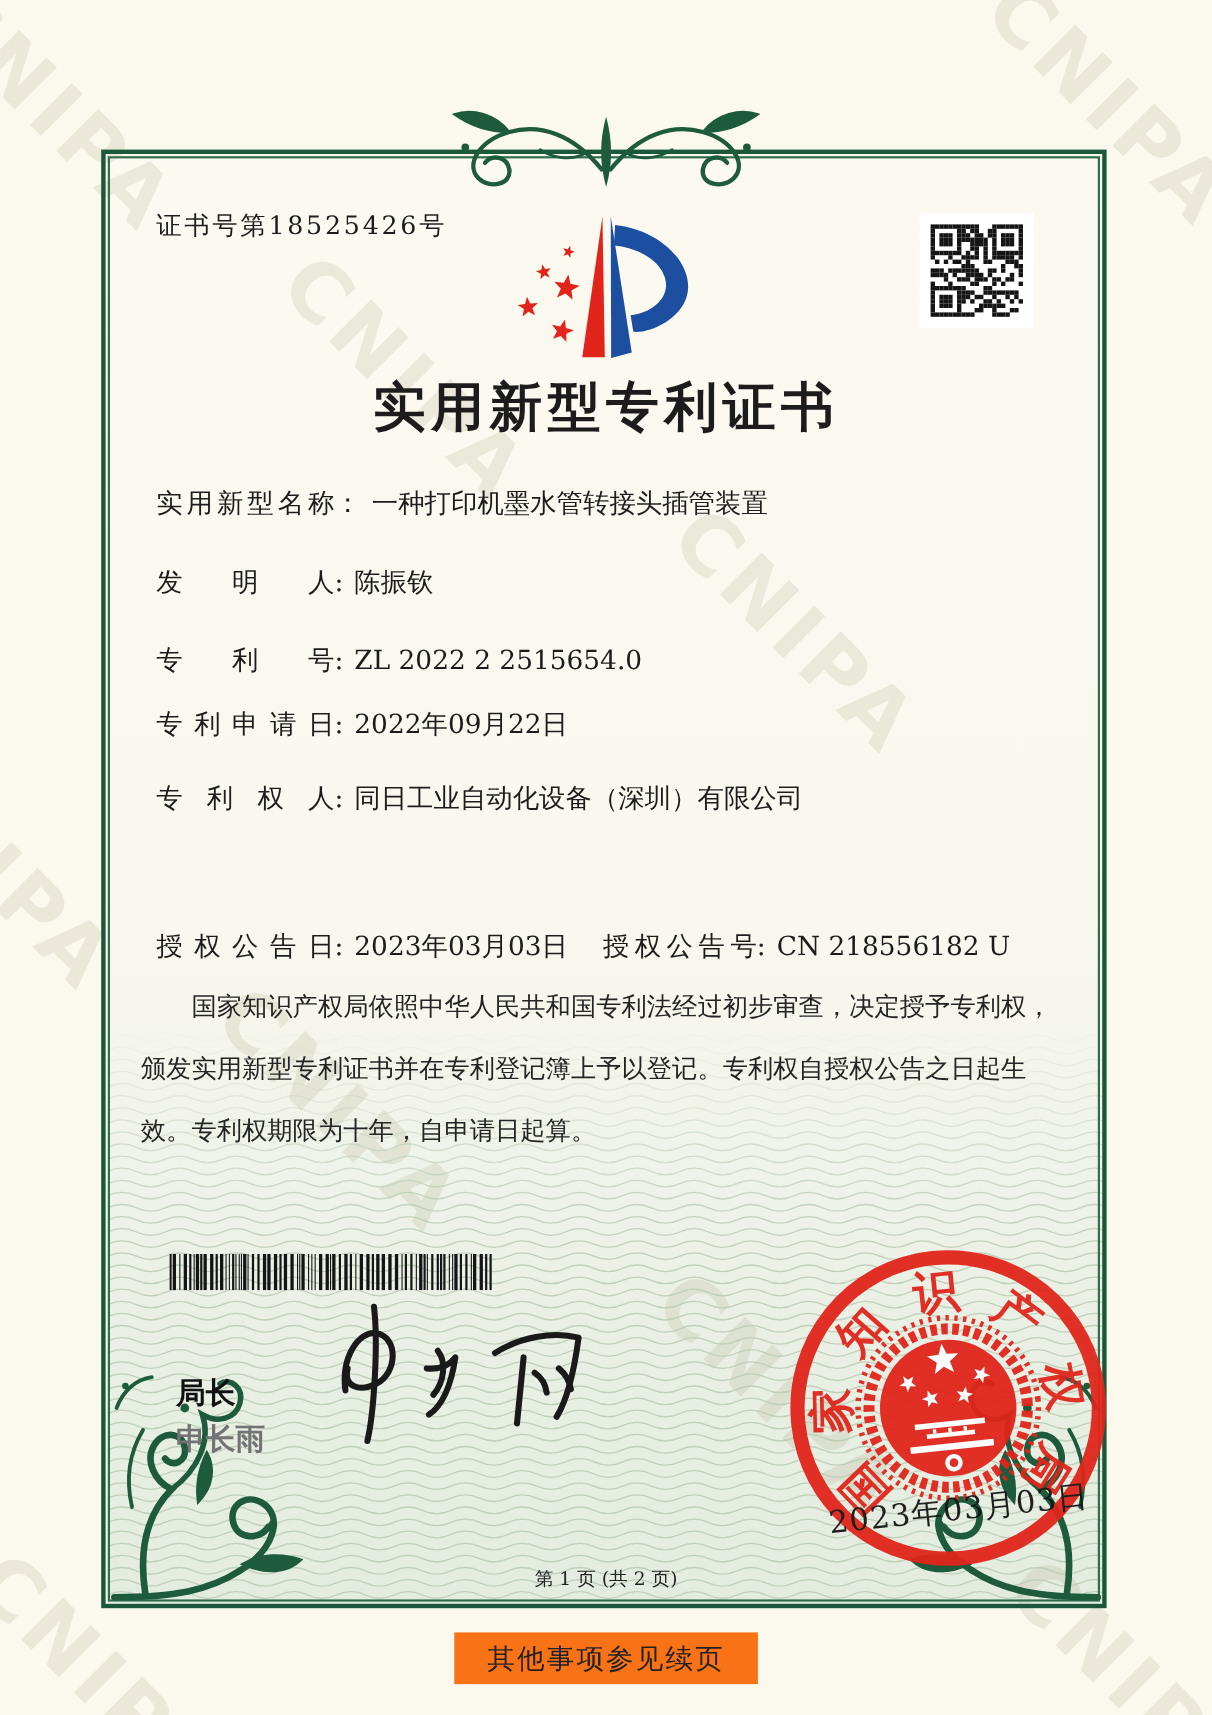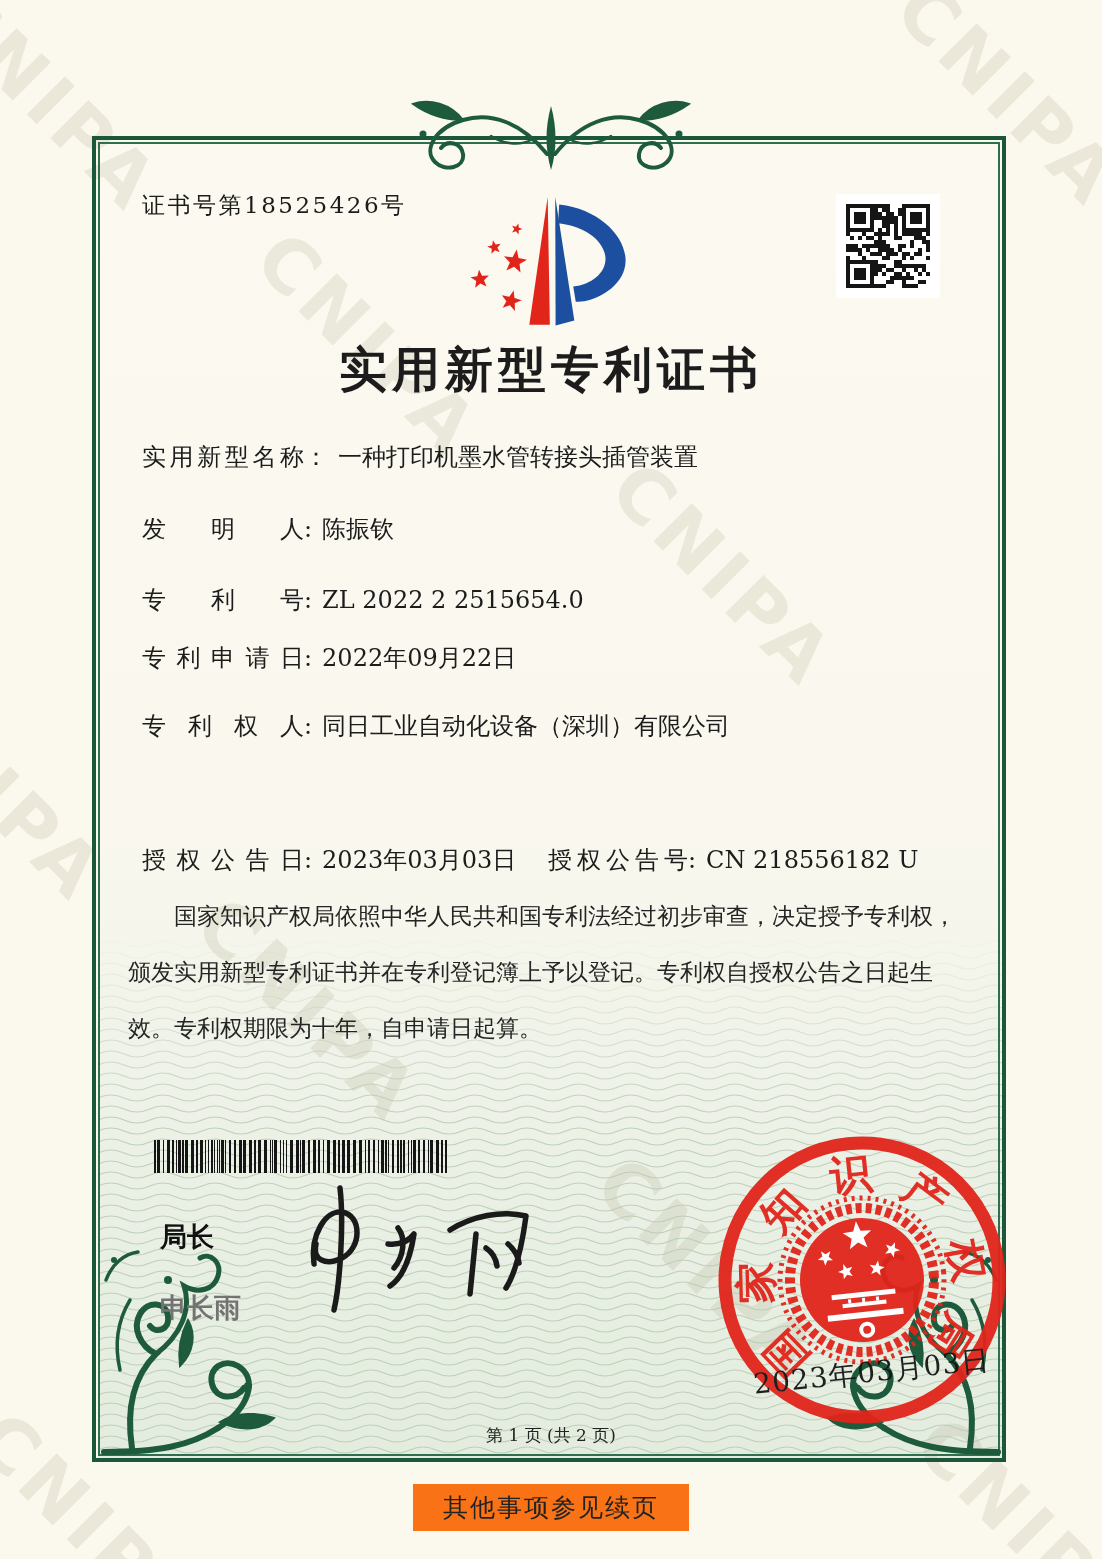--- a/index.html
+++ b/index.html
@@ -66,21 +66,21 @@
   .fvalue{display:inline-block;vertical-align:top;}
   .fvalue-wrap{white-space:normal;width:566px;}
   .pair2{position:absolute;left:406px;top:0;}
   .para{
     position:absolute;left:128px;width:848px;
     font-size:23px;line-height:56px;text-indent:2em;
     color:#242424;
   }
   #barcode{position:absolute;left:154px;top:1140px;}
   .officer-title{
-    position:absolute;left:160px;top:1219px;
+    position:absolute;left:160px;top:1248px;
     font-family:"DejaVu Sans","Liberation Sans",sans-serif;
     font-weight:700;font-size:27px;color:#111;
   }
   .officer-name{
     position:absolute;left:160px;top:1290px;
     font-family:"DejaVu Sans","Liberation Sans",sans-serif;
     font-weight:700;font-size:27px;color:#737373;
   }
   .signature{position:absolute;left:272px;top:1172px;z-index:7;}
   .seal{

